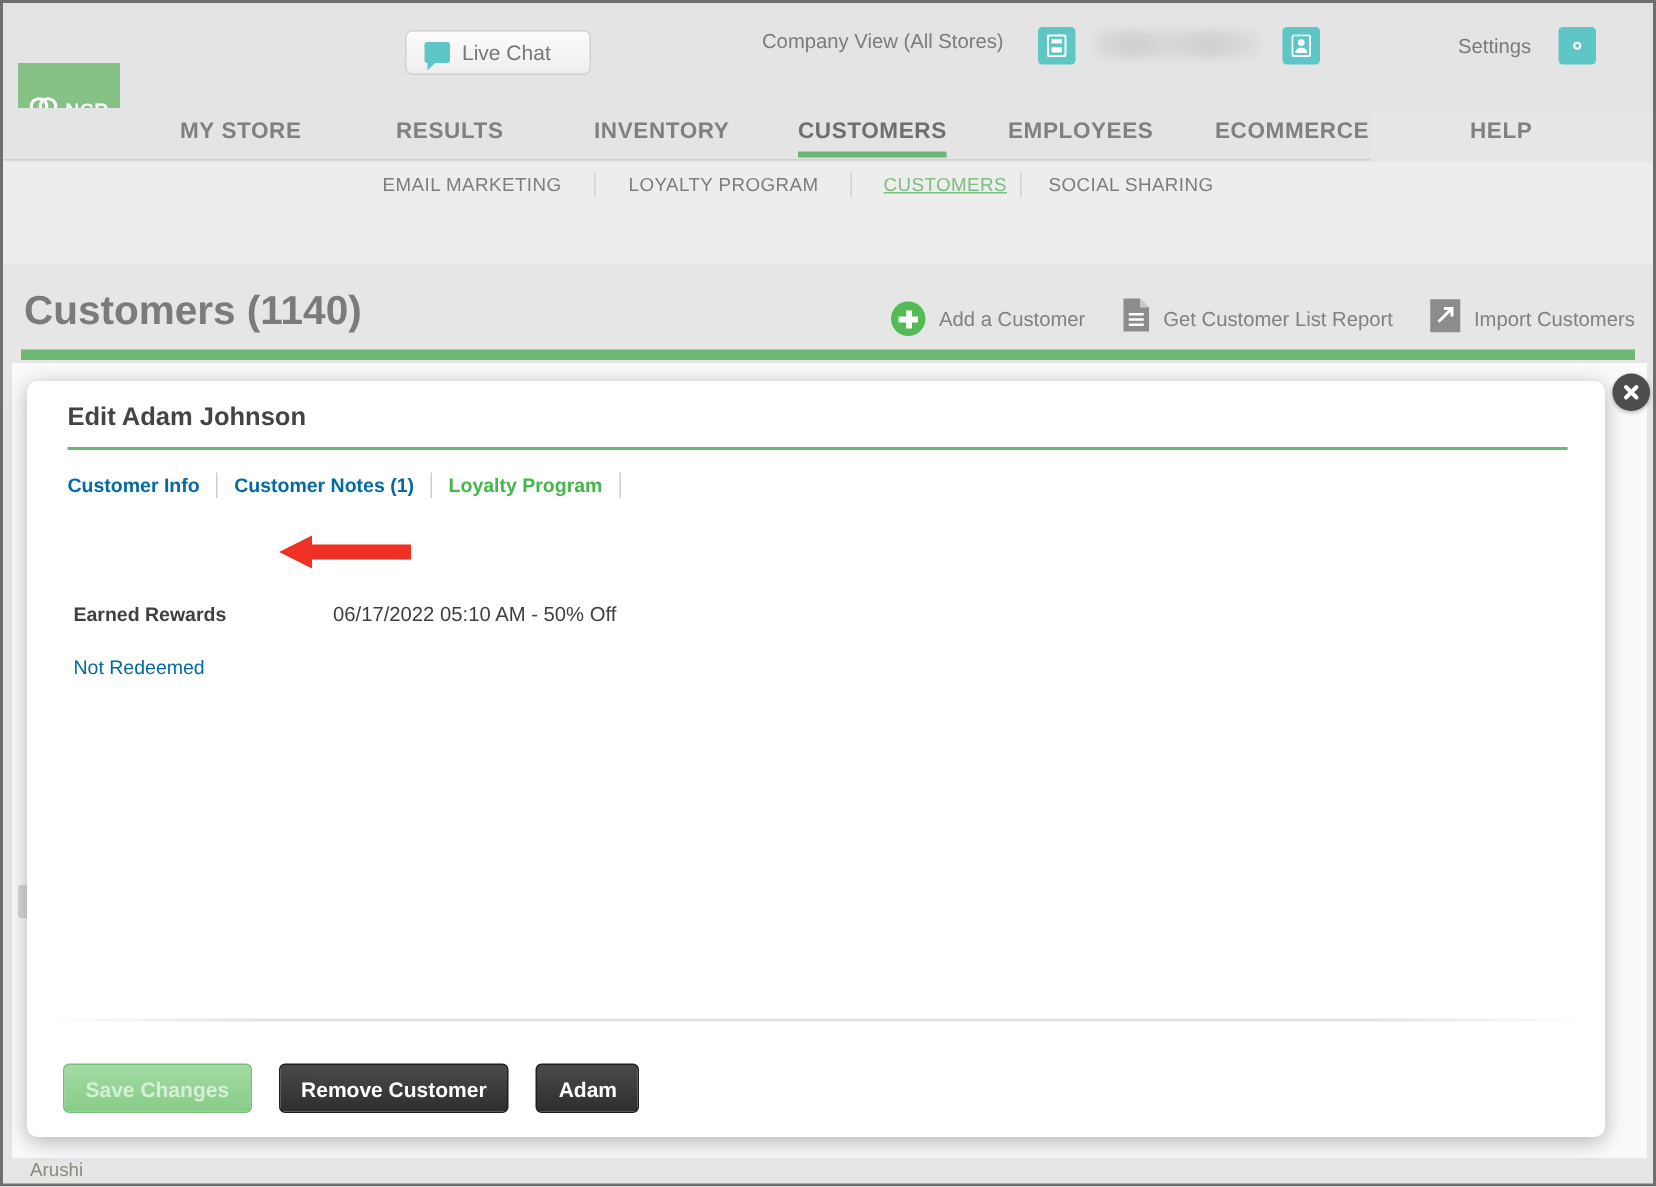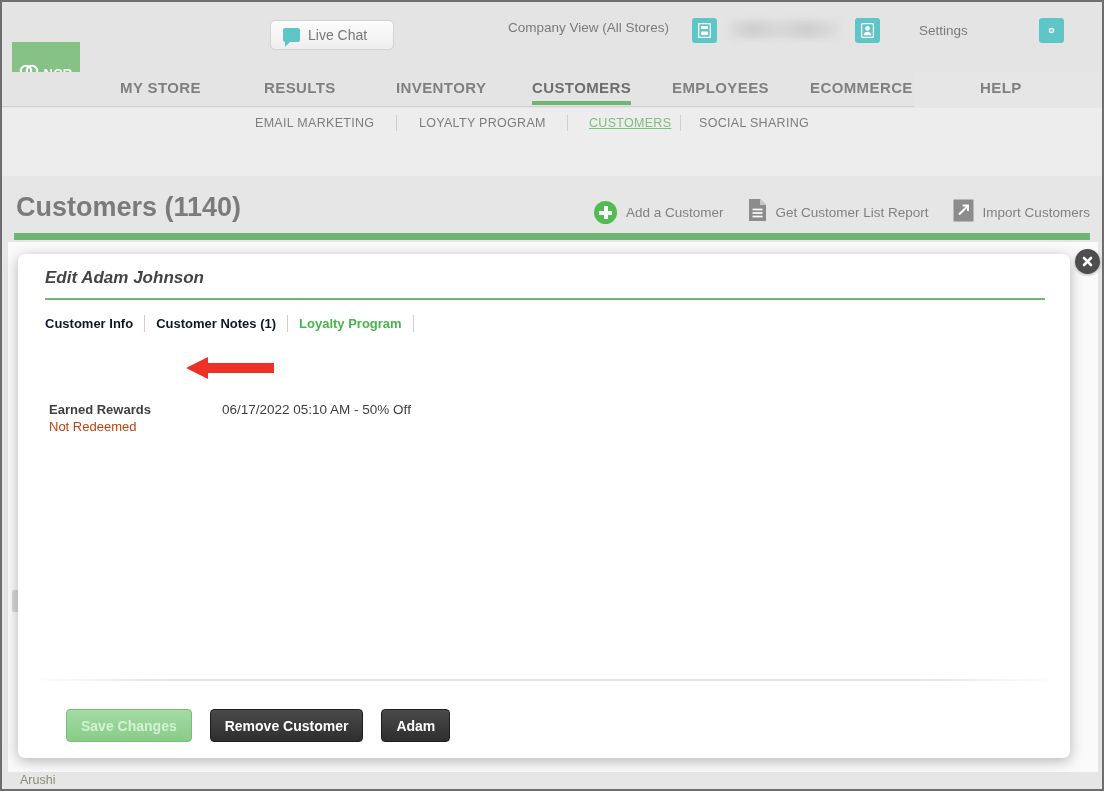--- a/index.html
+++ b/index.html
@@ -64,21 +64,21 @@
     border-bottom: 5px solid transparent;
   }
   #livechat .lc-label { font-size: 14px; color: #777; }
 
   .hdr-text {
     position: absolute;
     font-size: 13.5px; color: #7b7b7b;
     white-space: nowrap;
   }
   #companyview { left: 506px; top: 18px; }
-  #settings-label { left: 917px; top: 21px; }
+  #settings-label { left: 970px; top: 21px; }
 
   .teal-btn {
     position: absolute;
     width: 25px; height: 25px;
     background: #5ec6c6;
     border-radius: 3px;
     display: flex; align-items: center; justify-content: center;
     cursor: pointer;
   }
   #store-icon { left: 690px; top: 16px; }
@@ -200,32 +200,32 @@
   #modal {
     position: absolute; left: 16px; top: 252px;
     width: 1052px; height: 504px;
     background: #ffffff;
     border-radius: 7px;
     box-shadow: 0 3px 14px rgba(0,0,0,0.28);
     overflow: hidden;
   }
   #modal-title {
     position: absolute; left: 27px; top: 14px;
-    font-size: 17px; font-weight: bold; color: #444; font-style: italic;
+    font-size: 17px; font-weight: bold; color: #444;
   }
   #modal-title-rule {
     position: absolute; left: 27px; top: 44px;
     width: 1000px; height: 2px; background: #6fb573;
   }
   #modal-tabs {
     position: absolute; left: 27px; top: 61px;
     display: flex; align-items: center;
   }
   .mtab {
-    font-size: 13px; font-weight: bold; color: #0f172a;
+    font-size: 13px; font-weight: bold; color: #0369a1;
     padding: 0 11px; cursor: pointer; white-space: nowrap;
   }
   .mtab:first-child { padding-left: 0; }
   .mtab.active { color: #45b649; }
   .mtab-sep { width: 1px; height: 17px; background: #cfcfcf; }
 
   #add-punches-row {
     position: absolute; left: 33px; top: 98px;
     display: flex; align-items: center; gap: 12px;
   }
@@ -251,21 +251,21 @@
   }
 
   
   #red-arrow {
     position: absolute; left: 184px; top: 354px;
     pointer-events: none;
   }
 
   #rewards-block { position: absolute; left: 31px; top: 148px; }
   .rw-title { font-size: 13px; font-weight: bold; color: #3f3f3f; }
-  .rw-sub   { font-size: 13px; color: #c2410c; margin-top: 2px; }
+  .rw-sub   { font-size: 13px; color: #0369a1; margin-top: 20px; }
   #reward-value {
     position: absolute; left: 204px; top: 148px;
     font-size: 13.5px; color: #3f3f3f;
   }
 
   #modal-divider {
     position: absolute; left: 14px; top: 425px;
     width: 1024px; height: 2px;
     background: linear-gradient(90deg, rgba(255,255,255,0), #e2e2e2 14%, #e2e2e2 86%, rgba(255,255,255,0));
   }
@@ -276,21 +276,21 @@
   }
   .btn {
     height: 33px; border-radius: 4px;
     font-size: 14px; font-weight: bold;
     display: flex; align-items: center; justify-content: center;
     padding: 0 14px; cursor: pointer; white-space: nowrap;
     border: 1px solid rgba(0,0,0,0.18);
   }
   .btn.green-disabled {
     background: linear-gradient(#a3dba3, #88cc88);
-    color: #d6f0d6; border-color: #77bf77; cursor: default; margin-left: 24px;
+    color: #d6f0d6; border-color: #77bf77; cursor: default;
   }
   .btn.grey-disabled {
     background: linear-gradient(#c6c6c6, #b3b3b3);
     color: #dcdcdc; border-color: #a8a8a8; cursor: default;
   }
   .btn.dark {
     background: linear-gradient(#4a4a4a, #2e2e2e);
     color: #ffffff; border-color: #1f1f1f;
   }
 

